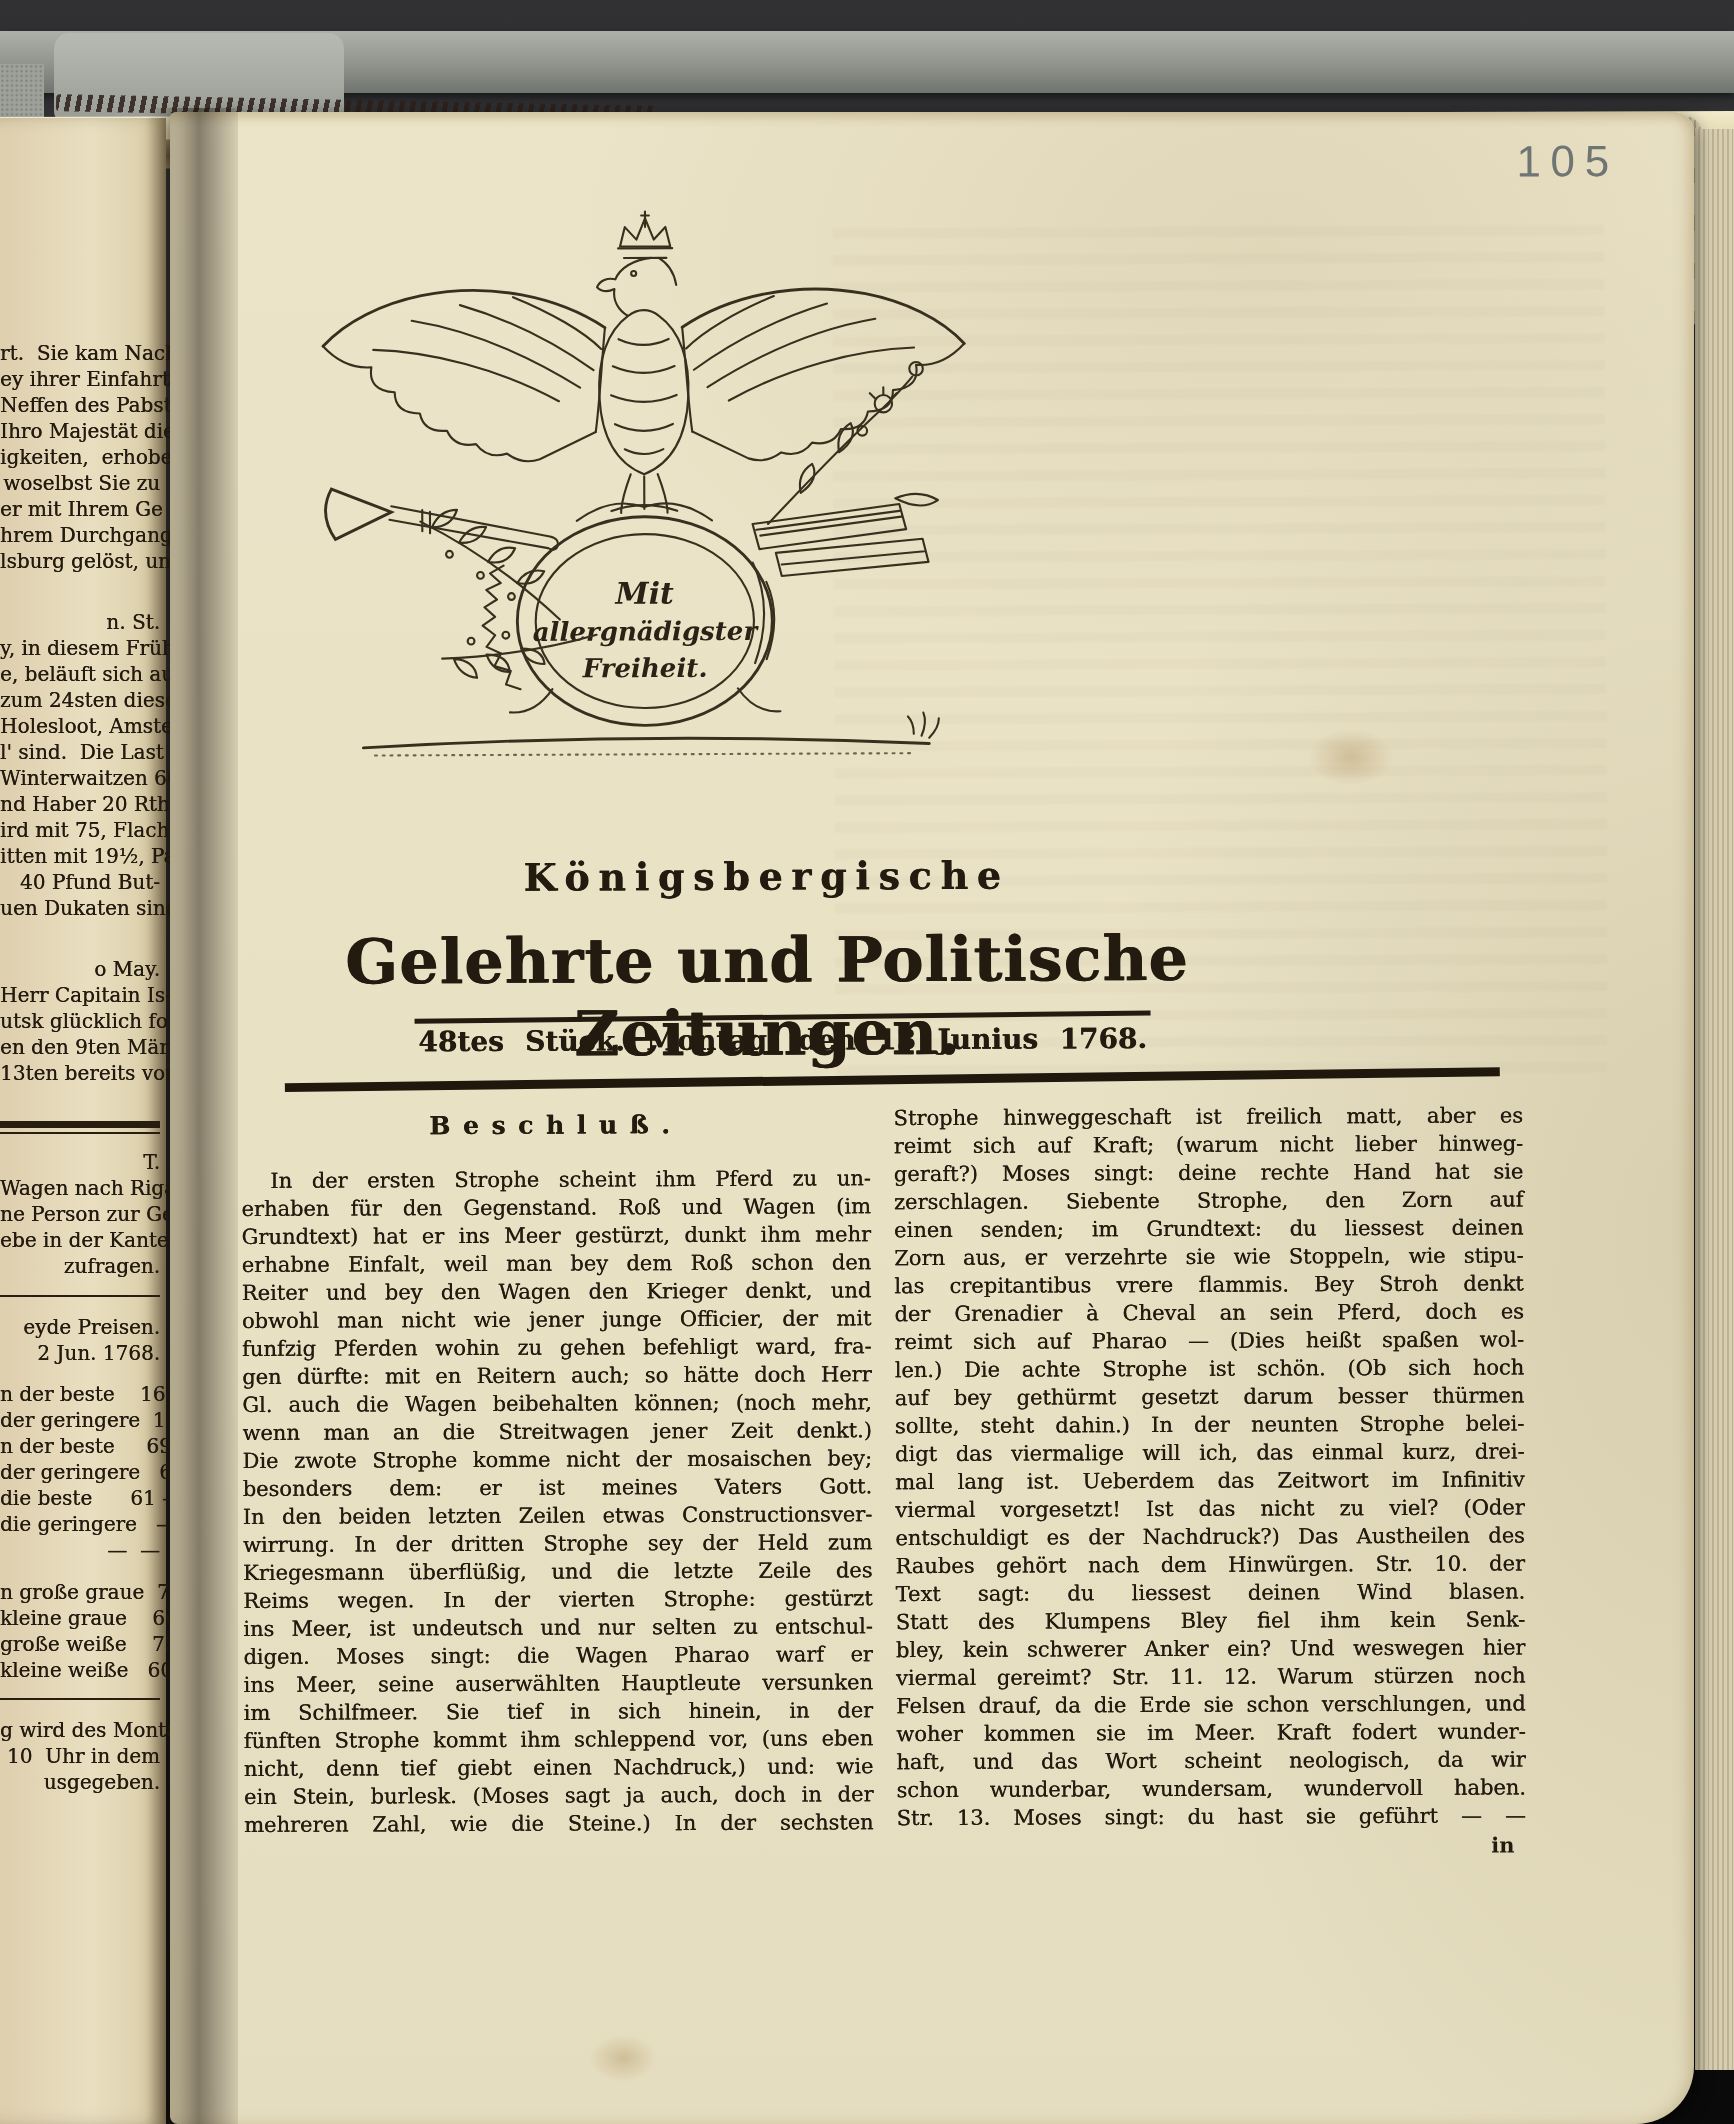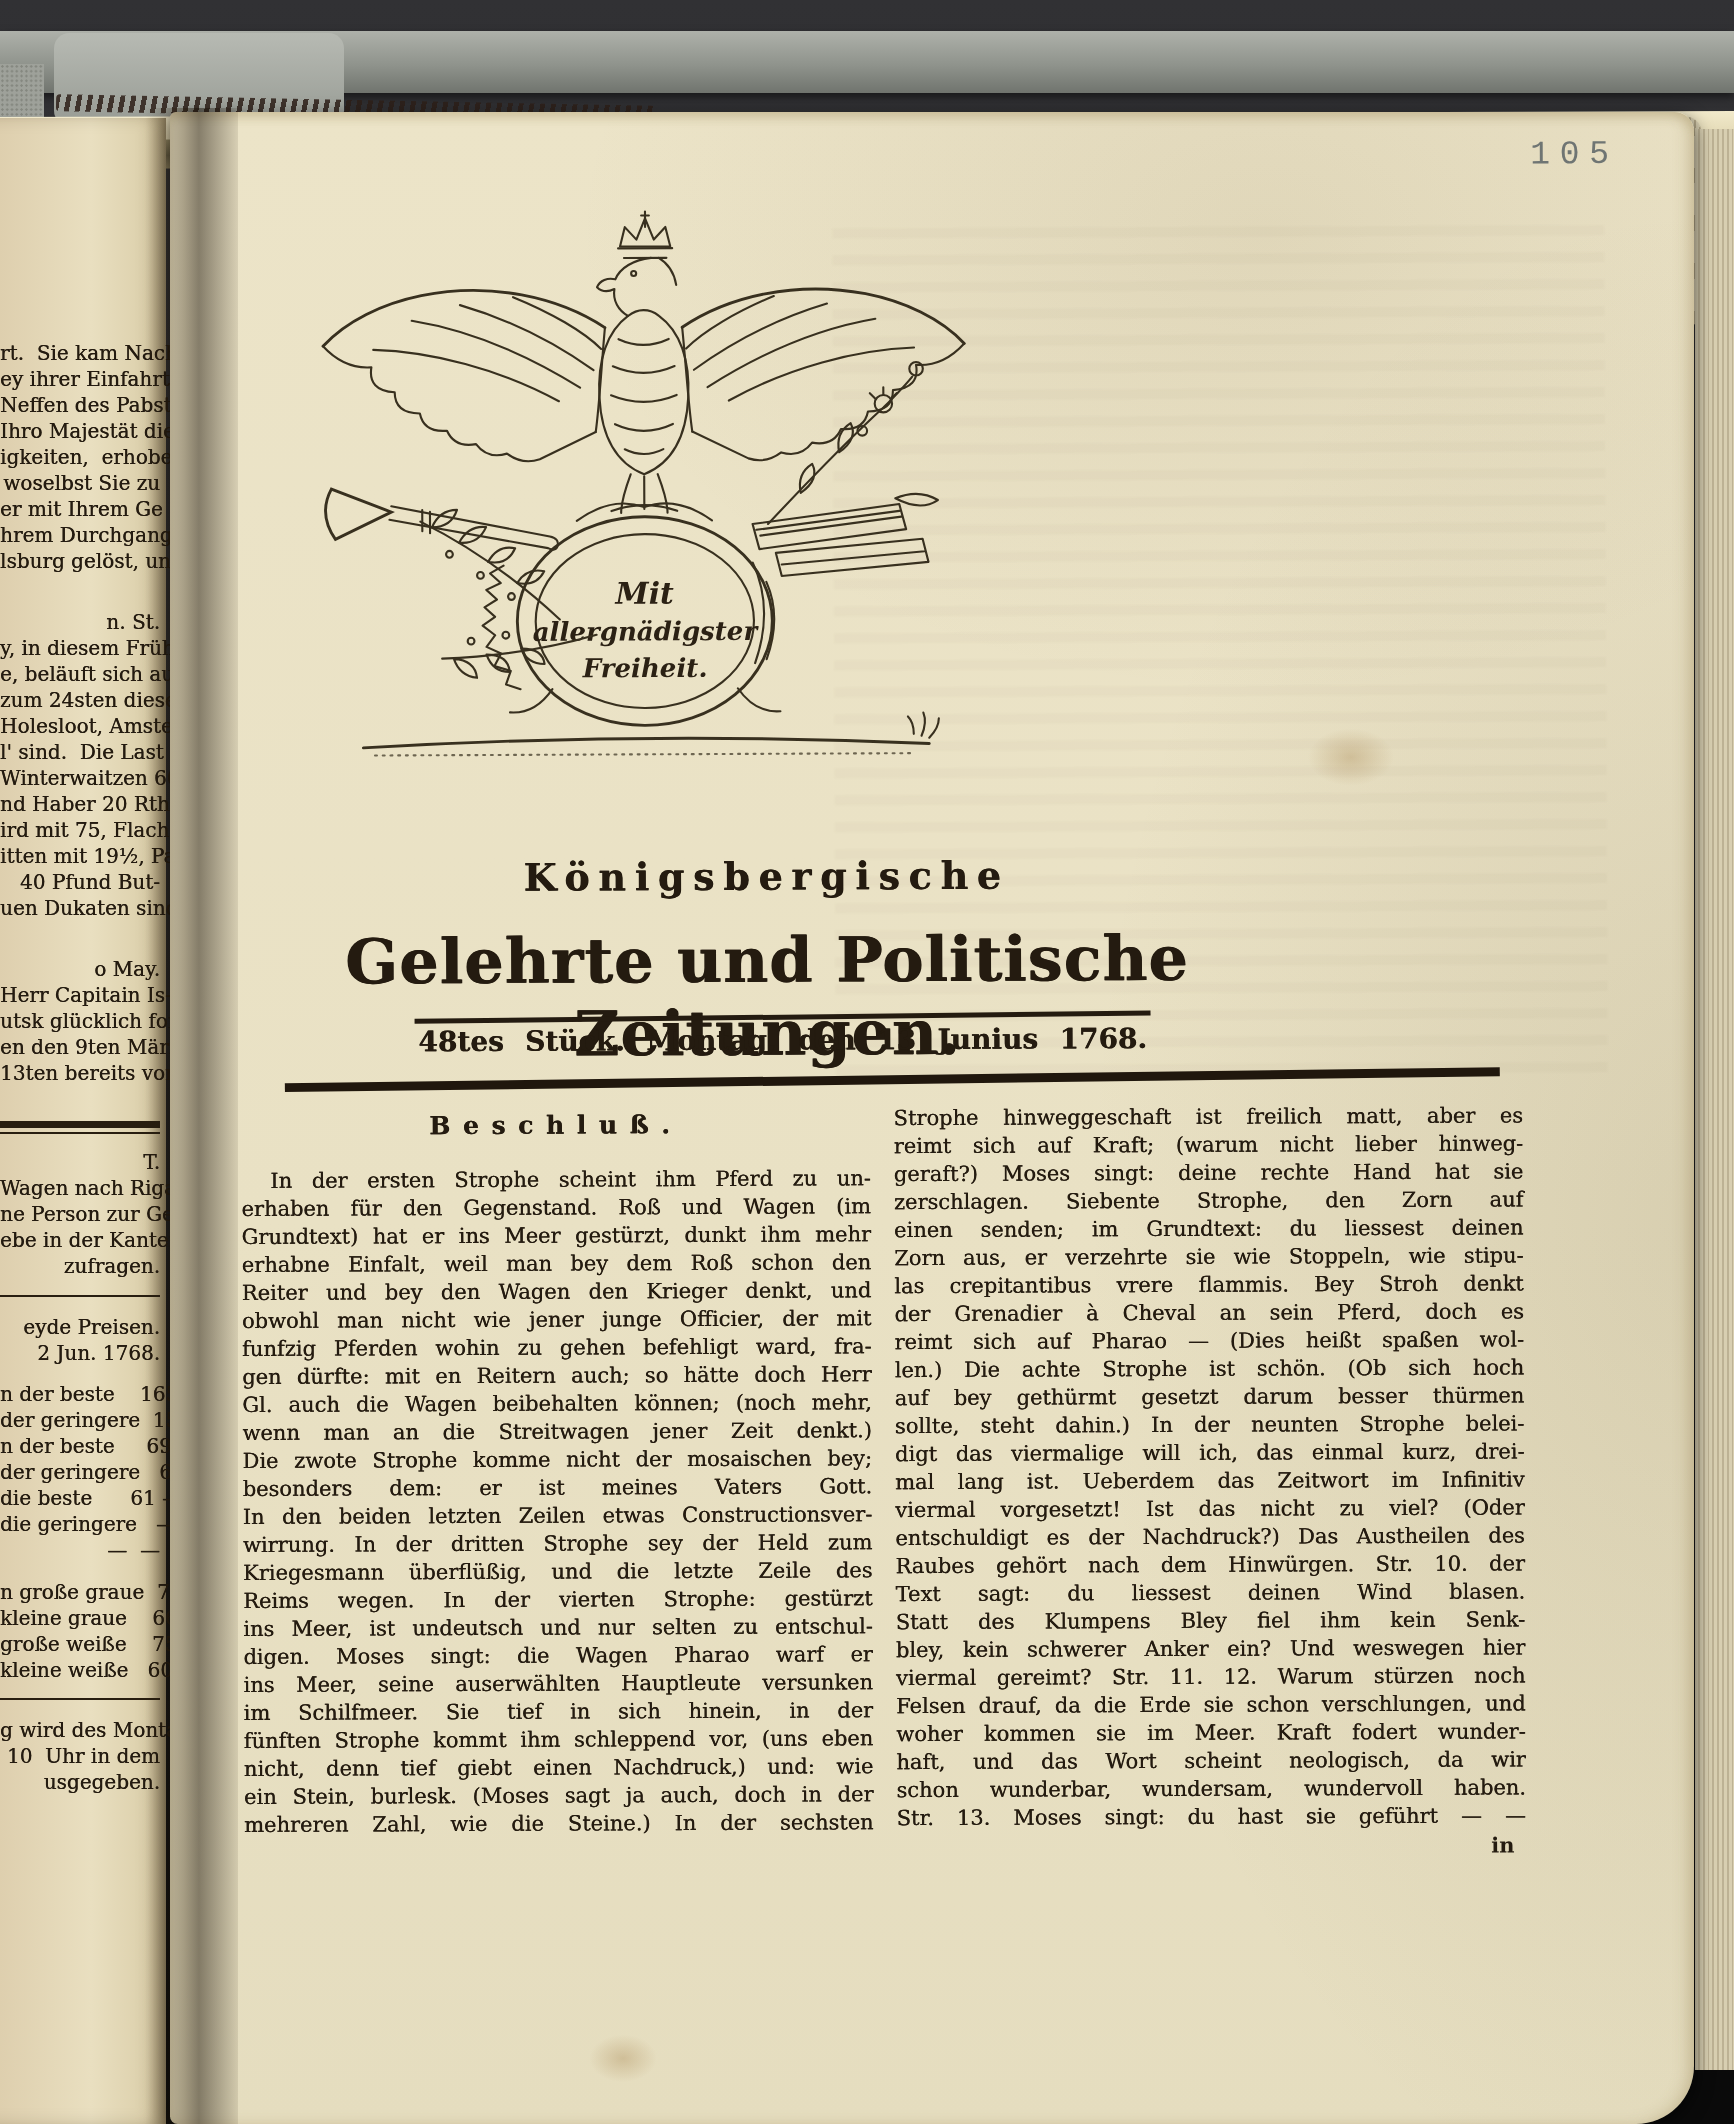--- a/index.html
+++ b/index.html
@@ -48,22 +48,22 @@
     border-radius:5.8px 19.3px 58px 7.7px;
     background:
       radial-gradient(1159px 772px at 72% 6%,rgba(120,100,60,.10),transparent 60%),
       radial-gradient(869px 1448px at 100% 55%,rgba(112,96,56,.14),transparent 70%),
       linear-gradient(180deg,#ece4c8,#e9e1c4 55%,#e5ddbf);
     box-shadow:inset -7.7px 0 13.5px rgba(140,118,68,.22),inset 0 5.8px 9.7px rgba(150,130,80,.25),1.9px 5.8px 17.4px rgba(0,0,0,.55);}
   .print-area{position:absolute;inset:0;transform:rotate(-.25deg);color:#241b10;}
   .ghost{position:absolute;left:666px;top:116px;width:772px;height:850px;opacity:.5;filter:blur(1px);
     background:repeating-linear-gradient(180deg,rgba(95,80,48,.06) 0 9.7px,transparent 9.7px 27px);}
   .fox{position:absolute;border-radius:50%;background:radial-gradient(rgba(150,110,50,.28),transparent 70%);}
-  .page-number{position:absolute;right:71px;top:27px;font-family:Liberation Mono, monospace;
-    font-size:33px;letter-spacing:9.7px;color:#6f7573;}
+  .page-number{position:absolute;right:71px;top:27px;font-family:Liberation Sans, sans-serif;
+    font-size:44px;letter-spacing:9.7px;color:#6f7573;}
   
   .engraving{position:absolute;left:139px;top:89px;width:676px;height:602px;}
   .series-title{position:absolute;left:0;top:741px;width:1195px;text-align:center;
     font-size:38px;font-weight:bold;letter-spacing:8.7px;text-shadow:0.5px 0 0 currentColor;}
   .main-title{position:absolute;left:0;top:811px;width:1195px;text-align:center;
     font-size:62px;font-weight:bold;letter-spacing:1px;text-shadow:0.8px 0 0.6px currentColor;}
   .title-rule{position:absolute;left:245px;top:902px;width:736px;height:4.8px;background:#241b10;transform:rotate(-.4deg);}
   .issue-line{position:absolute;left:0;top:911px;width:1226px;text-align:center;
     font-size:28px;font-weight:bold;word-spacing:11.6px;text-shadow:0.4px 0 0 currentColor;}
   .header-rule{position:absolute;left:115px;top:963px;width:1215px;height:8.7px;background:#20170d;transform:rotate(-.5deg);}

